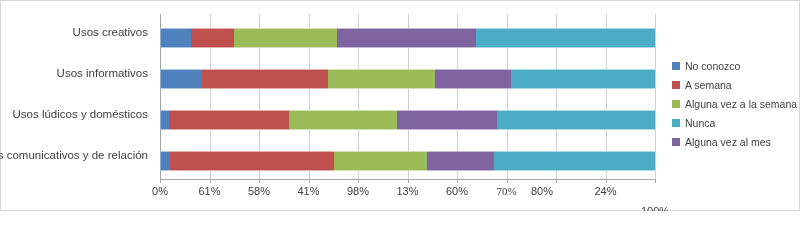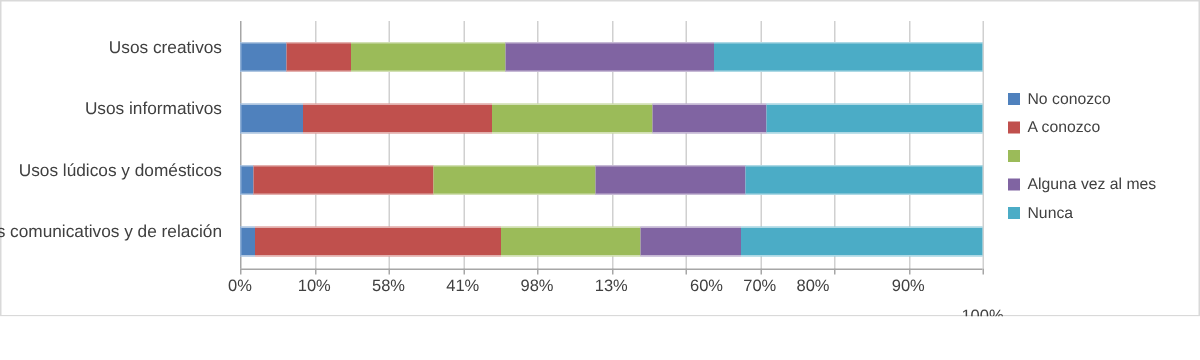--- a/index.html
+++ b/index.html
@@ -219,56 +219,57 @@
           </div>
         </div>
       </div>
   </div>
 
   <div id="x-axis">
     <div id="x-axis-line"></div>
   <div class="tick-mark" style="left: 0px;"></div>
       <div class="tick-label" style="left: 0px;">0%</div>
       <div class="tick-mark" style="left: 49.5px;"></div>
-      <div class="tick-label" style="left: 49.5px;">10%</div>
+      <div class="tick-label" style="left: 49.5px;">61%</div>
       <div class="tick-mark" style="left: 99px;"></div>
       <div class="tick-label" style="left: 99px;">58%</div>
       <div class="tick-mark" style="left: 148.5px;"></div>
       <div class="tick-label" style="left: 148.5px;">41%</div>
       <div class="tick-mark" style="left: 198px;"></div>
       <div class="tick-label" style="left: 198px;">98%</div>
       <div class="tick-mark" style="left: 247.5px;"></div>
       <div class="tick-label" style="left: 247.5px;">13%</div>
       <div class="tick-mark" style="left: 297px;"></div>
-      <div class="tick-label" style="left: 297px; text-align: right;">60%</div>
+      <div class="tick-label" style="left: 297px;">60%</div>
       <div class="tick-mark" style="left: 346.5px;"></div>
-      <div class="tick-label" style="left: 346.5px;">70%</div>
+      <div class="tick-label" style="left: 346.5px; font-family: Liberation Serif, serif;">70%</div>
       <div class="tick-mark" style="left: 396px;"></div>
       <div class="tick-label" style="left: 382px;">80%</div>
       <div class="tick-mark" style="left: 445.5px;"></div>
-      <div class="tick-label" style="left: 445.5px;">90%</div>
+      <div class="tick-label" style="left: 445.5px;">24%</div>
       <div class="tick-mark" style="left: 495px;"></div>
       <div class="tick-label" style="left: 495px; margin-top: 20px;">100%</div>
     </div>
 
   <div id="legend">
       <div class="legend-item">
         <span class="legend-swatch" style="background: rgb(79, 129, 189);"></span>
         <span class="legend-text">No conozco</span>
       </div>
       <div class="legend-item">
         <span class="legend-swatch" style="background: rgb(192, 80, 77);"></span>
-        <span class="legend-text">A conozco</span>
+        <span class="legend-text">A semana</span>
       </div>
       <div class="legend-item">
         <span class="legend-swatch" style="background: rgb(155, 187, 89);"></span>
+        <span class="legend-text">Alguna vez a la semana</span>
+      </div>
+      <div class="legend-item">
+        <span class="legend-swatch" style="background: rgb(75, 172, 198);"></span>
+        <span class="legend-text">Nunca</span>
       </div>
       <div class="legend-item">
         <span class="legend-swatch" style="background: rgb(128, 100, 162);"></span>
         <span class="legend-text">Alguna vez al mes</span>
       </div>
-      <div class="legend-item">
-        <span class="legend-swatch" style="background: rgb(75, 172, 198);"></span>
-        <span class="legend-text">Nunca</span>
-      </div>
     </div>
 
 </div>
 
 </body></html>

